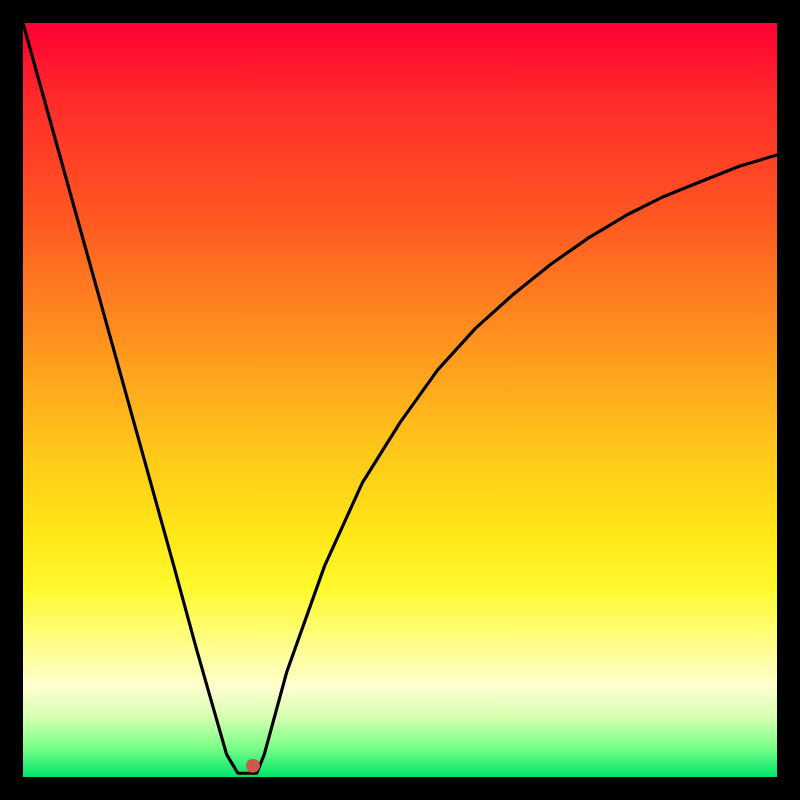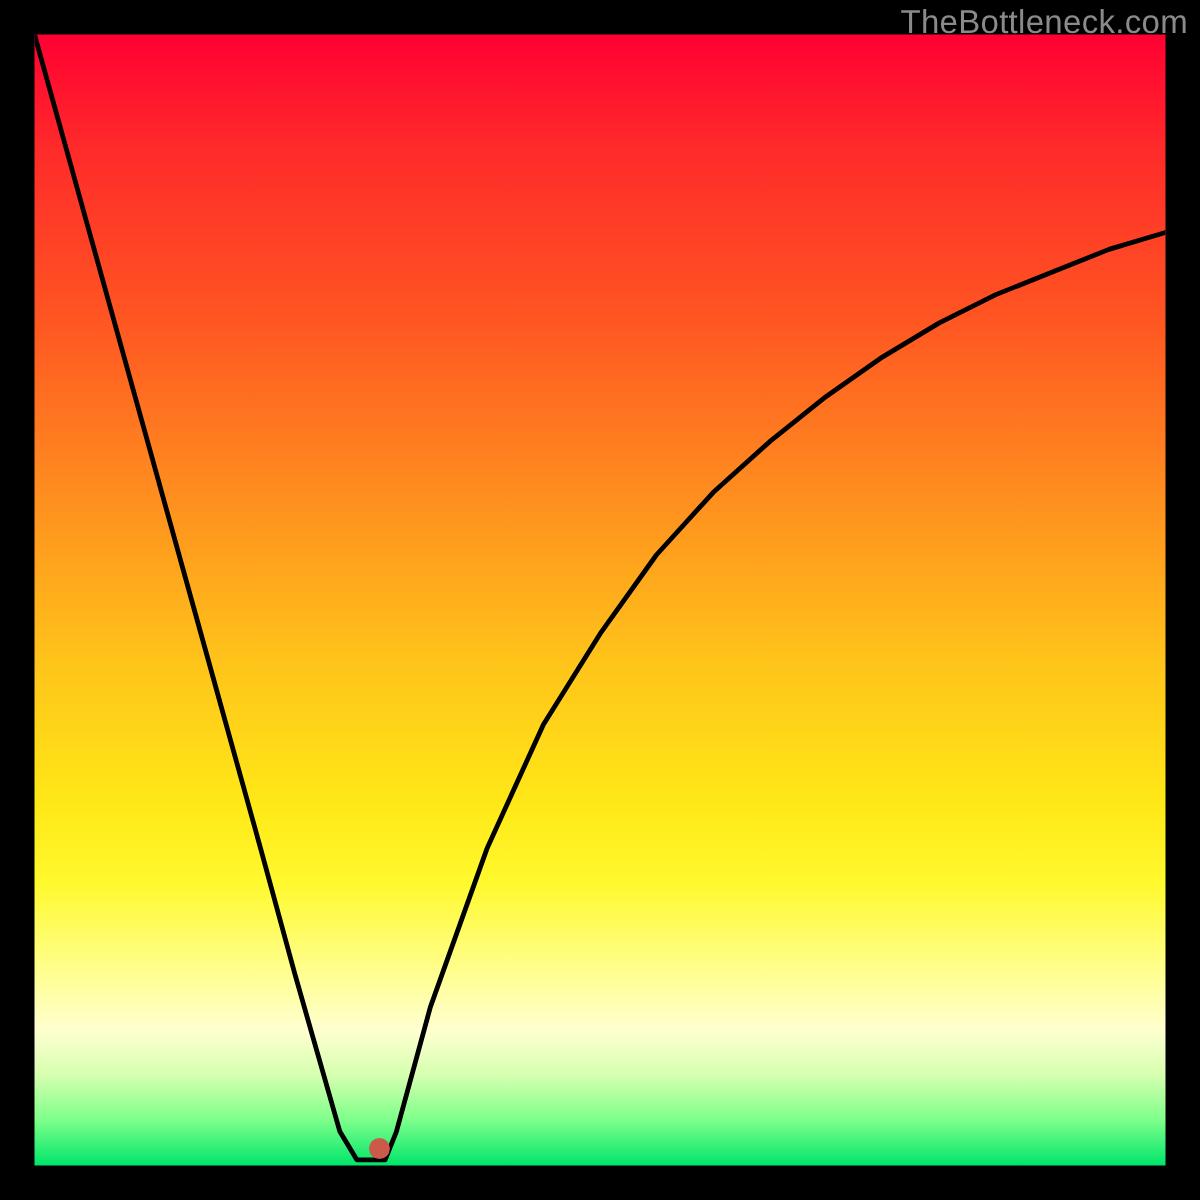--- a/index.html
+++ b/index.html
@@ -63,14 +63,13 @@
 
   <div class="plot-area">
     <svg class="curve" width="754" height="754" viewBox="0 0 754 754">
       <g>
         <path id="curve-path" fill="none" stroke="#000000" stroke-width="3.2" stroke-linecap="round" stroke-linejoin="round" d="M0.00 0.00 L37.70 135.72 L75.40 271.44 L113.10 407.16 L150.80 542.88 L173.42 625.82 L188.50 678.60 L203.58 731.38 L214.89 750.23 L226.20 750.23 L233.74 750.23 L241.28 731.38 L263.90 648.44 L301.60 542.88 L339.30 459.94 L377.00 399.62 L414.70 346.84 L452.40 305.37 L490.10 271.44 L527.80 241.28 L565.50 214.89 L603.20 192.27 L640.90 173.42 L678.60 158.34 L716.30 143.26 L754.00 131.95"></path>
         <circle id="marker-dot" r="7" fill="#cc5a4a" cx="229.97" cy="742.69"></circle>
       </g>
     </svg>
   </div>
 
-  <div class="watermark">TheBottleneck.com</div>
 </div>
 
 </body></html>

